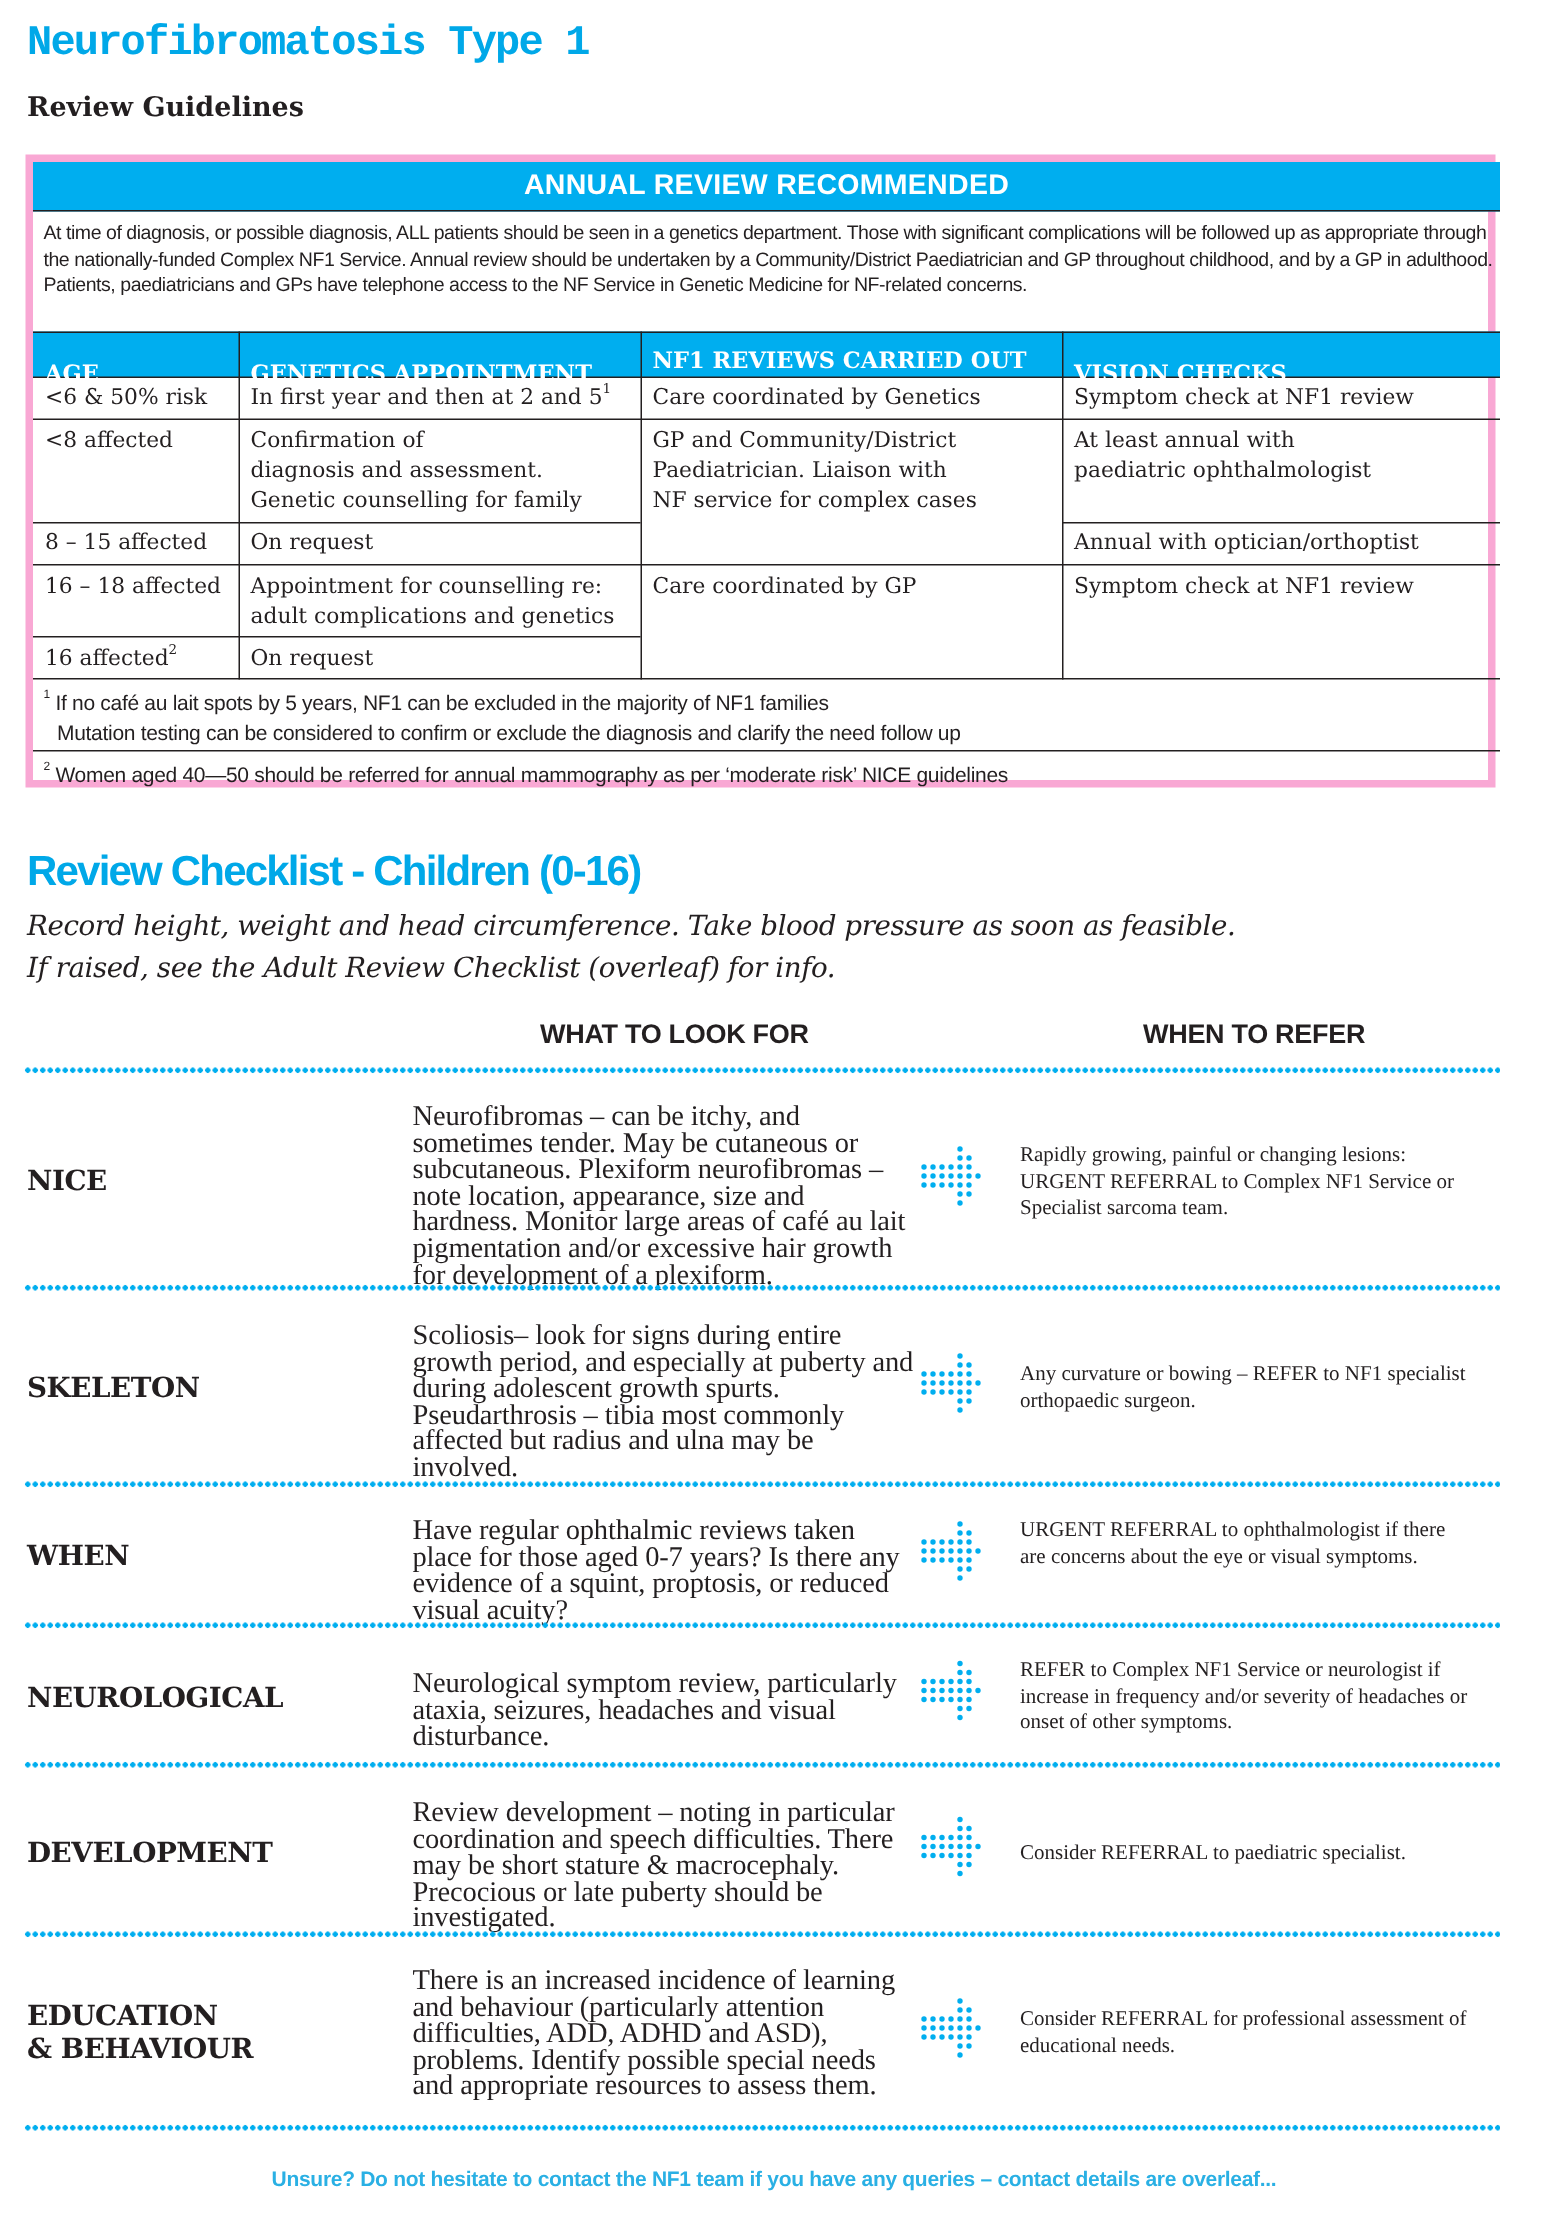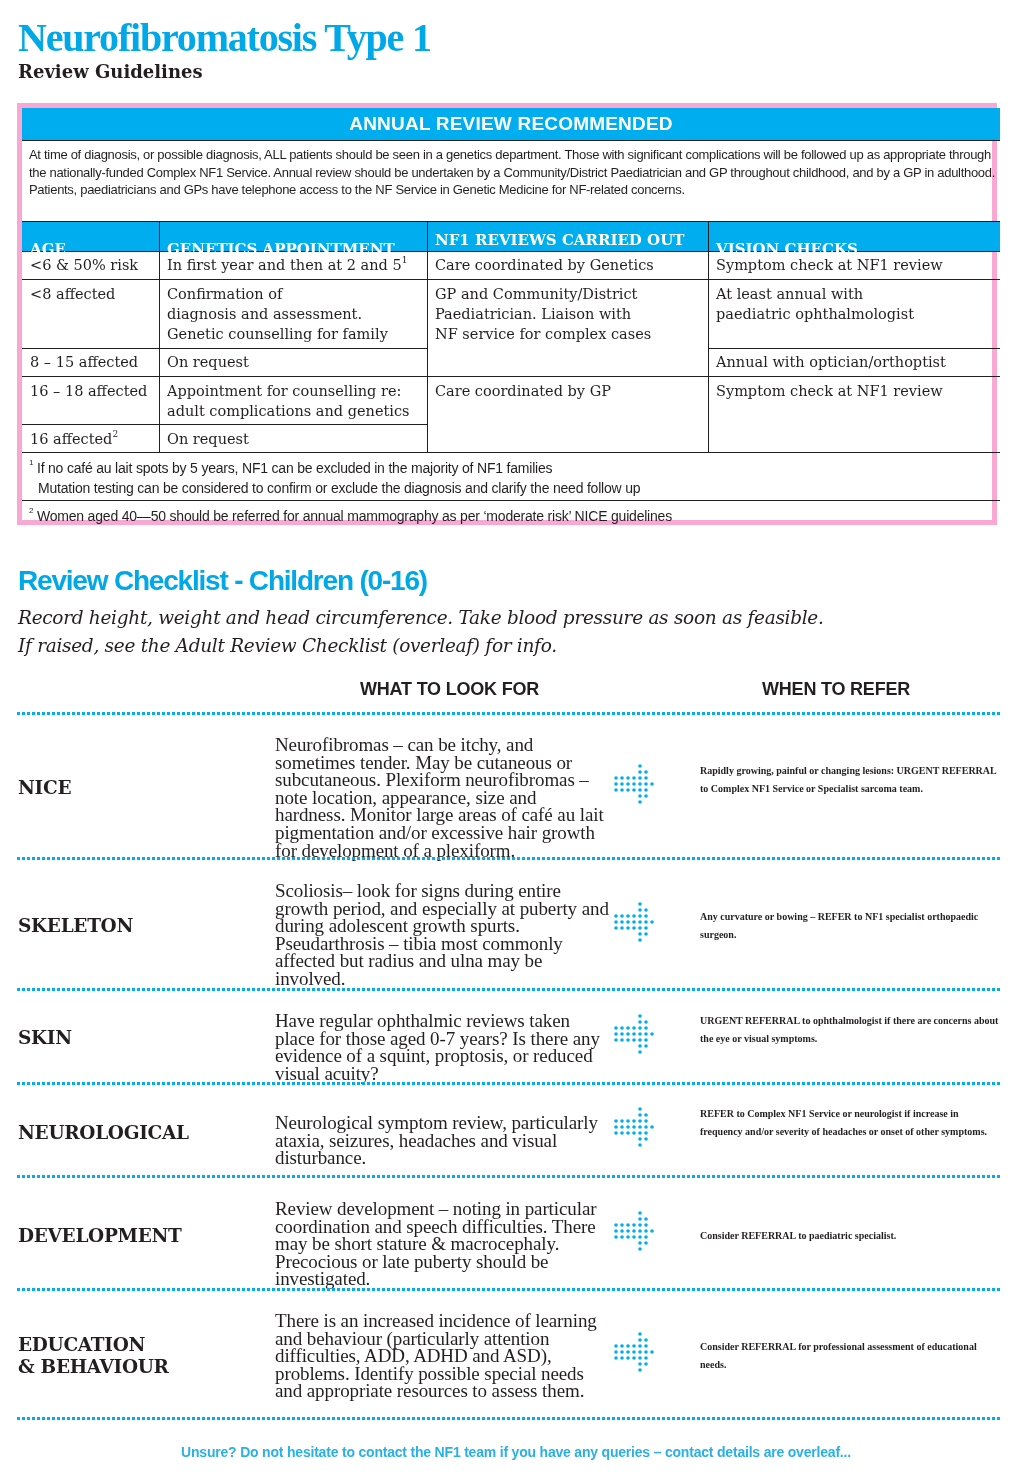--- a/index.html
+++ b/index.html
@@ -1,18 +1,18 @@
 <!DOCTYPE html>
 <html><head>
 <meta charset="utf-8">
 <style>
   html, body { margin: 0; padding: 0; background: #ffffff; }
   body { width: 1032px; height: 1481px; position: relative; overflow: hidden; color: #231f20; font-family: "DejaVu Serif", serif; }
   .abs { position: absolute; }
-  .h1 { left: 18px; top: 14px; font-family: Liberation Serif, serif; font-weight: 700; font-size: 40px; color: #00a8e8; letter-spacing: -1.2px; }
+  .h1 { left: 18px; top: 14px; font-family: Liberation Mono, monospace; font-weight: 700; font-size: 28px; color: #00a8e8; letter-spacing: -1.2px; }
   .sub { left: 18px; top: 61px; font-family: "DejaVu Serif", serif; font-weight: 700; font-size: 18px; color: #231f20; }
 
   
   .tbl { left: 17px; top: 103px; width: 980px; height: 422px; border: 5px solid #f9a8d4; box-sizing: border-box; }
   .banner { position: absolute; left: 0; top: 0; width: 978px; height: 32px; background: #00aeef; border-bottom: 1px solid #231f20; color: #fff; font-family: "Liberation Sans", sans-serif; font-weight: 700; font-size: 19px; display: flex; align-items: center; justify-content: center; letter-spacing: 0.2px; }
   .intro { position: absolute; left: 7px; top: 38px; width: 966px; font-family: "Liberation Sans", sans-serif; font-size: 13px; line-height: 17.5px; letter-spacing: -0.3px; }
   .hdr-row { position: absolute; left: 0; top: 113px; width: 978px; height: 29px; background: #00aeef; border-top: 1px solid #231f20; border-bottom: 1px solid #231f20; }
   .hdr-cell { position: absolute; top: 12px; height: 29px; display: flex; align-items: center; padding-left: 8px; box-sizing: border-box; color: #fff; font-family: "DejaVu Serif", serif; font-weight: 700; font-size: 15px; }
   .vline { position: absolute; width: 1px; background: #231f20; }
   .hline { position: absolute; height: 1px; background: #231f20; }
@@ -21,21 +21,21 @@
   .foot { position: absolute; left: 7px; font-family: "Liberation Sans", sans-serif; font-size: 14px; line-height: 20px; letter-spacing: -0.2px; }
   .foot sup { font-size: 8px; vertical-align: top; line-height: 10px; }
 
   
   .h2 { left: 18px; top: 565px; font-family: "Liberation Sans", sans-serif; font-weight: 700; font-size: 28px; color: #00a8e8; letter-spacing: -1.2px; }
   .lead { left: 18px; font-family: "DejaVu Serif", serif; font-size: 18.5px; color: #231f20; letter-spacing: -0.3px; font-style: italic; }
   .colh { top: 679px; font-family: Liberation Sans, sans-serif; font-weight: 700; font-size: 18px; letter-spacing: -0.2px; }
   .dots { left: 16px; width: 984px; height: 5px; background-image: radial-gradient(circle, #00aeef 1.6px, transparent 1.9px); background-size: 5px 5px; background-repeat: repeat-x; }
   .cat { left: 18px; font-family: "DejaVu Serif", serif; font-weight: 700; font-size: 18.5px; line-height: 22px; letter-spacing: -0.3px; }
   .look { left: 275px; width: 335px; font-family: "Liberation Serif", serif; font-size: 19px; line-height: 17.6px; letter-spacing: -0.1px; }
-  .refer { left: 700px; width: 300px; font-family: "Liberation Serif", serif; font-weight: 700; font-size: 10px; line-height: 17.6px; }
+  .refer { left: 680px; width: 300px; font-family: "Liberation Serif", serif; font-weight: 400; font-size: 14px; line-height: 17.6px; }
   .arrow { left: 610px; width: 48px; height: 48px; }
   .footer-note { left: 0; width: 1032px; top: 1444px; text-align: center; font-family: "Liberation Sans", sans-serif; font-weight: 700; font-size: 14px; color: #2ab0e4; letter-spacing: -0.2px; }
 </style>
 </head>
 <body>
 
 <div class="abs h1">Neurofibromatosis Type 1</div>
 <div class="abs sub">Review Guidelines</div>
 
 <div class="abs tbl">
@@ -170,21 +170,21 @@
     <circle cx="30" cy="33" r="1.8"></circle>
         <circle cx="36" cy="33" r="1.8"></circle>
         <circle cx="30" cy="39" r="1.8"></circle>
   </g>
     </svg>
 </div>
 <div class="abs refer" style="top:908px;">Any curvature or bowing – REFER to NF1 specialist orthopaedic surgeon.</div>
 
 <div class="abs dots" style="top:987px;"></div>
 
-<div class="abs cat" style="top:1027px;">SKIN</div>
+<div class="abs cat" style="top:1027px;">WHEN</div>
 <div class="abs look" style="top:1012px;">Have regular ophthalmic reviews taken place for those aged 0-7 years? Is there any evidence of a squint, proptosis, or reduced visual acuity?</div>
 <div class="abs arrow" style="top:1013px;">
   <svg width="48" height="48" viewBox="0 0 48 48">
       <g fill="#00aeef">
     <circle cx="30" cy="3" r="1.8"></circle>
         <circle cx="30" cy="9" r="1.8"></circle>
         <circle cx="36" cy="9" r="1.8"></circle>
     <circle cx="6" cy="15" r="1.8"></circle>
         <circle cx="12" cy="15" r="1.8"></circle>
         <circle cx="18" cy="15" r="1.8"></circle>

